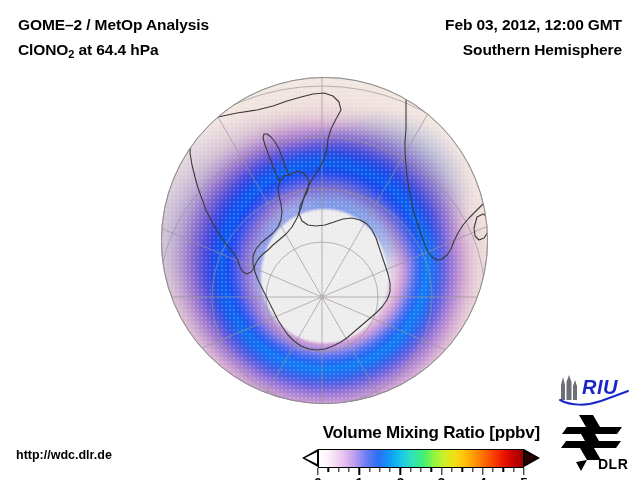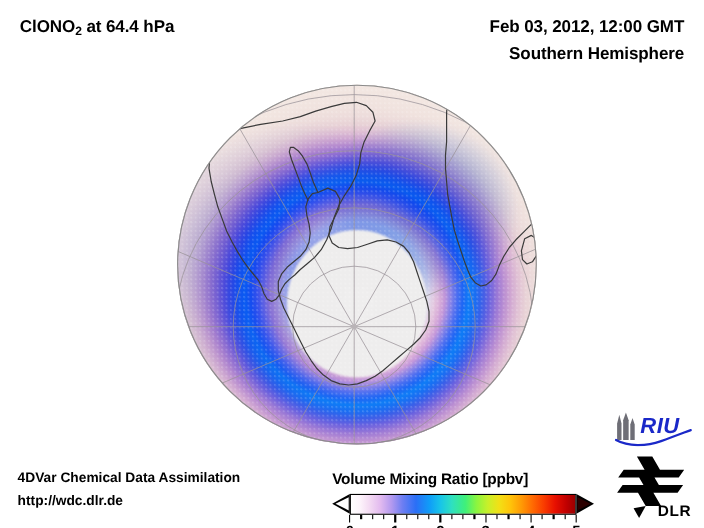--- a/index.html
+++ b/index.html
@@ -112,21 +112,21 @@
     pointer-events:none;
   }
 
   
   .footer-left{position:absolute;left:16px;bottom:14px;}
   .footer-line{font-size:12.5px;font-weight:bold;line-height:21px;white-space:nowrap;}
 
   
   .cbar-block{position:absolute;left:302px;bottom:12px;width:238px;}
   .cbar-title{
-    font-size:14px;font-weight:bold;text-align:left;
+    font-size:17px;font-weight:bold;text-align:right;
     margin:0 0 6px 0;white-space:nowrap;letter-spacing:-0.2px;
   }
   .cbar-row{position:relative;height:19px;margin:0 0 0 0;}
   .cbar-body{
     position:absolute;left:16px;right:16px;top:0;height:19px;
     border:1.4px solid #000;
     box-sizing:border-box;
     background:linear-gradient(to right,
       #ffffff 0%, #fdf4fb 4%, #f4dcf3 8%, #e3bbef 13%,
       #b49aef 18%, #6d7ef2 23%, #2a6ff6 29%,
@@ -174,20 +174,21 @@
   
   .logo-riu{position:absolute;right:10px;top:374px;width:72px;height:32px;}
   .logo-dlr{position:absolute;right:8px;top:414px;width:74px;height:58px;}
 </style>
 </head>
 <body>
 
 <div class="page">
 
   <div class="hdr-left">
+    <div class="hdr-line">GOME–2 / MetOp Analysis</div>
     <div class="hdr-line"><span>ClONO</span><sub>2</sub><span> at 64.4 hPa</span></div>
   </div>
 
   <div class="hdr-right">
     <div class="hdr-line">Feb 03, 2012, 12:00 GMT</div>
     <div class="hdr-line">Southern Hemisphere</div>
   </div>
 
   <div class="globe-wrap">
     <div class="globe-disc">
@@ -262,21 +263,20 @@
           </g>
 
           <circle cx="161" cy="220" r="2.4" fill="#b9b4b7" opacity="0.95"></circle>
         </g>
       </svg>
     </div>
     <div class="globe-rim"></div>
   </div>
 
   <div class="footer-left">
-    <div class="footer-line">4DVar Chemical Data Assimilation</div>
     <div class="footer-line">http://wdc.dlr.de</div>
   </div>
 
   <div class="cbar-block">
     <div class="cbar-title">Volume Mixing Ratio [ppbv]</div>
     <div class="cbar-row">
       <div class="cbar-cap cbar-cap-left"></div>
       <div class="cbar-body"></div>
       <div class="cbar-cap cbar-cap-right"></div>
       <div class="cbar-ticks" id="cbar-ticks">

